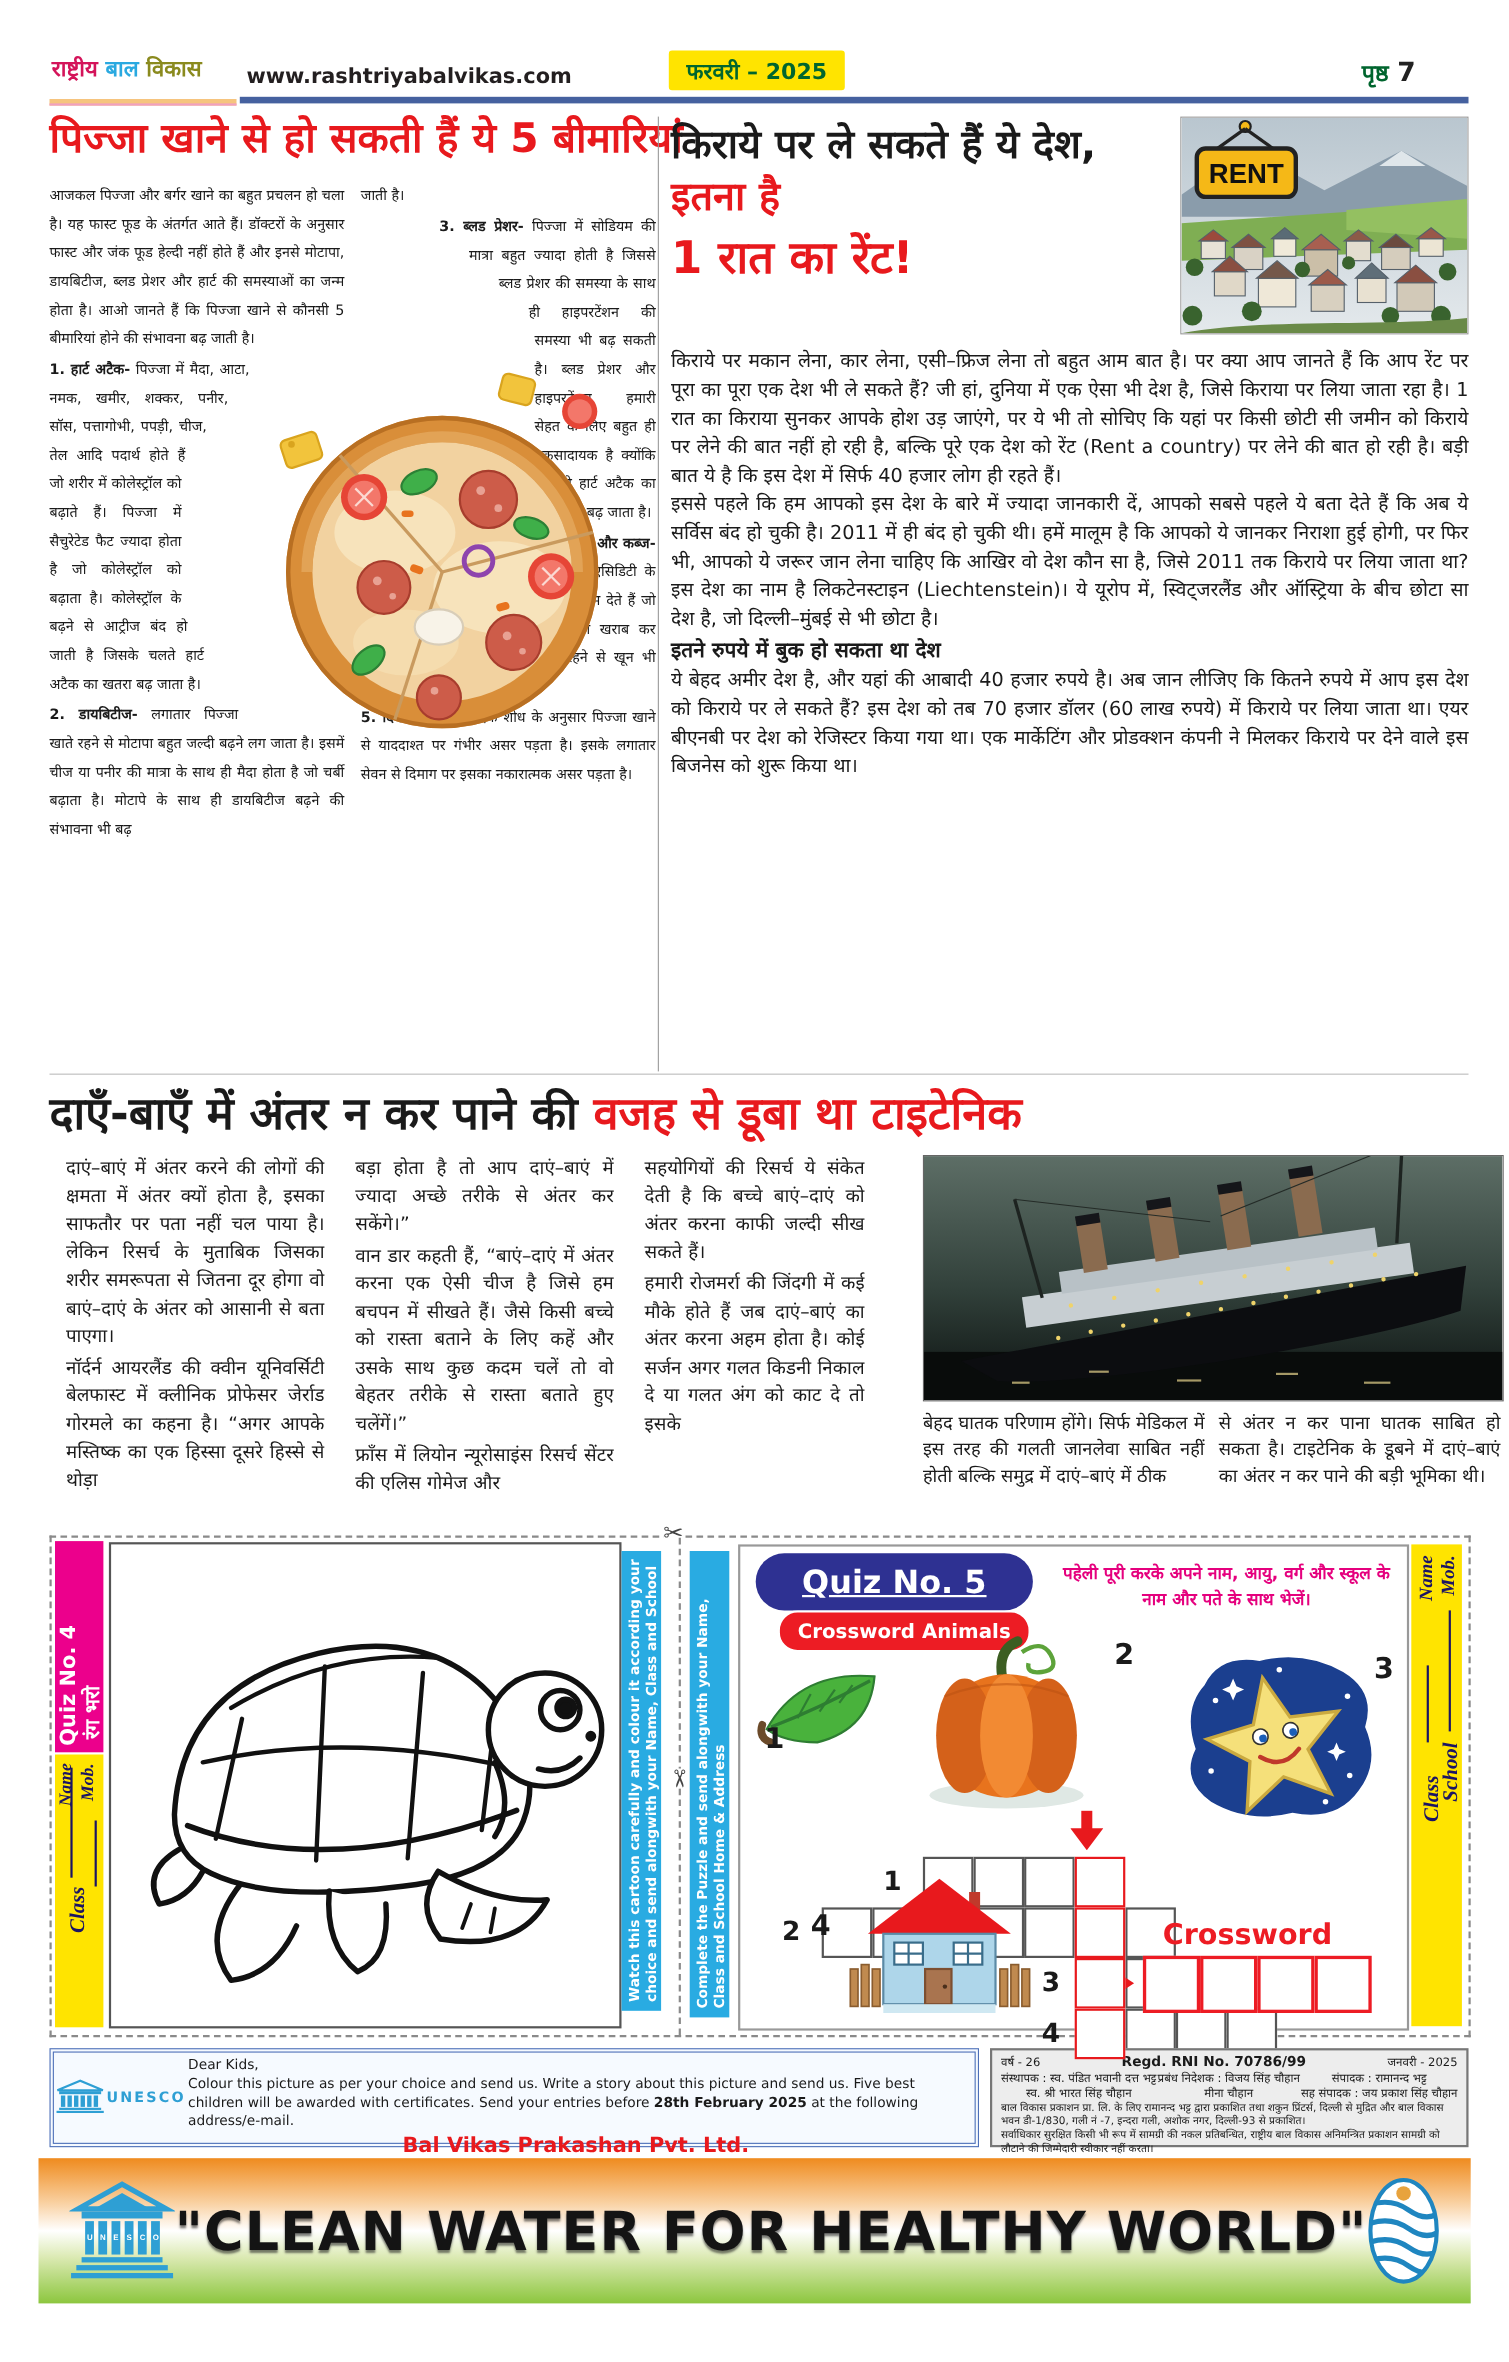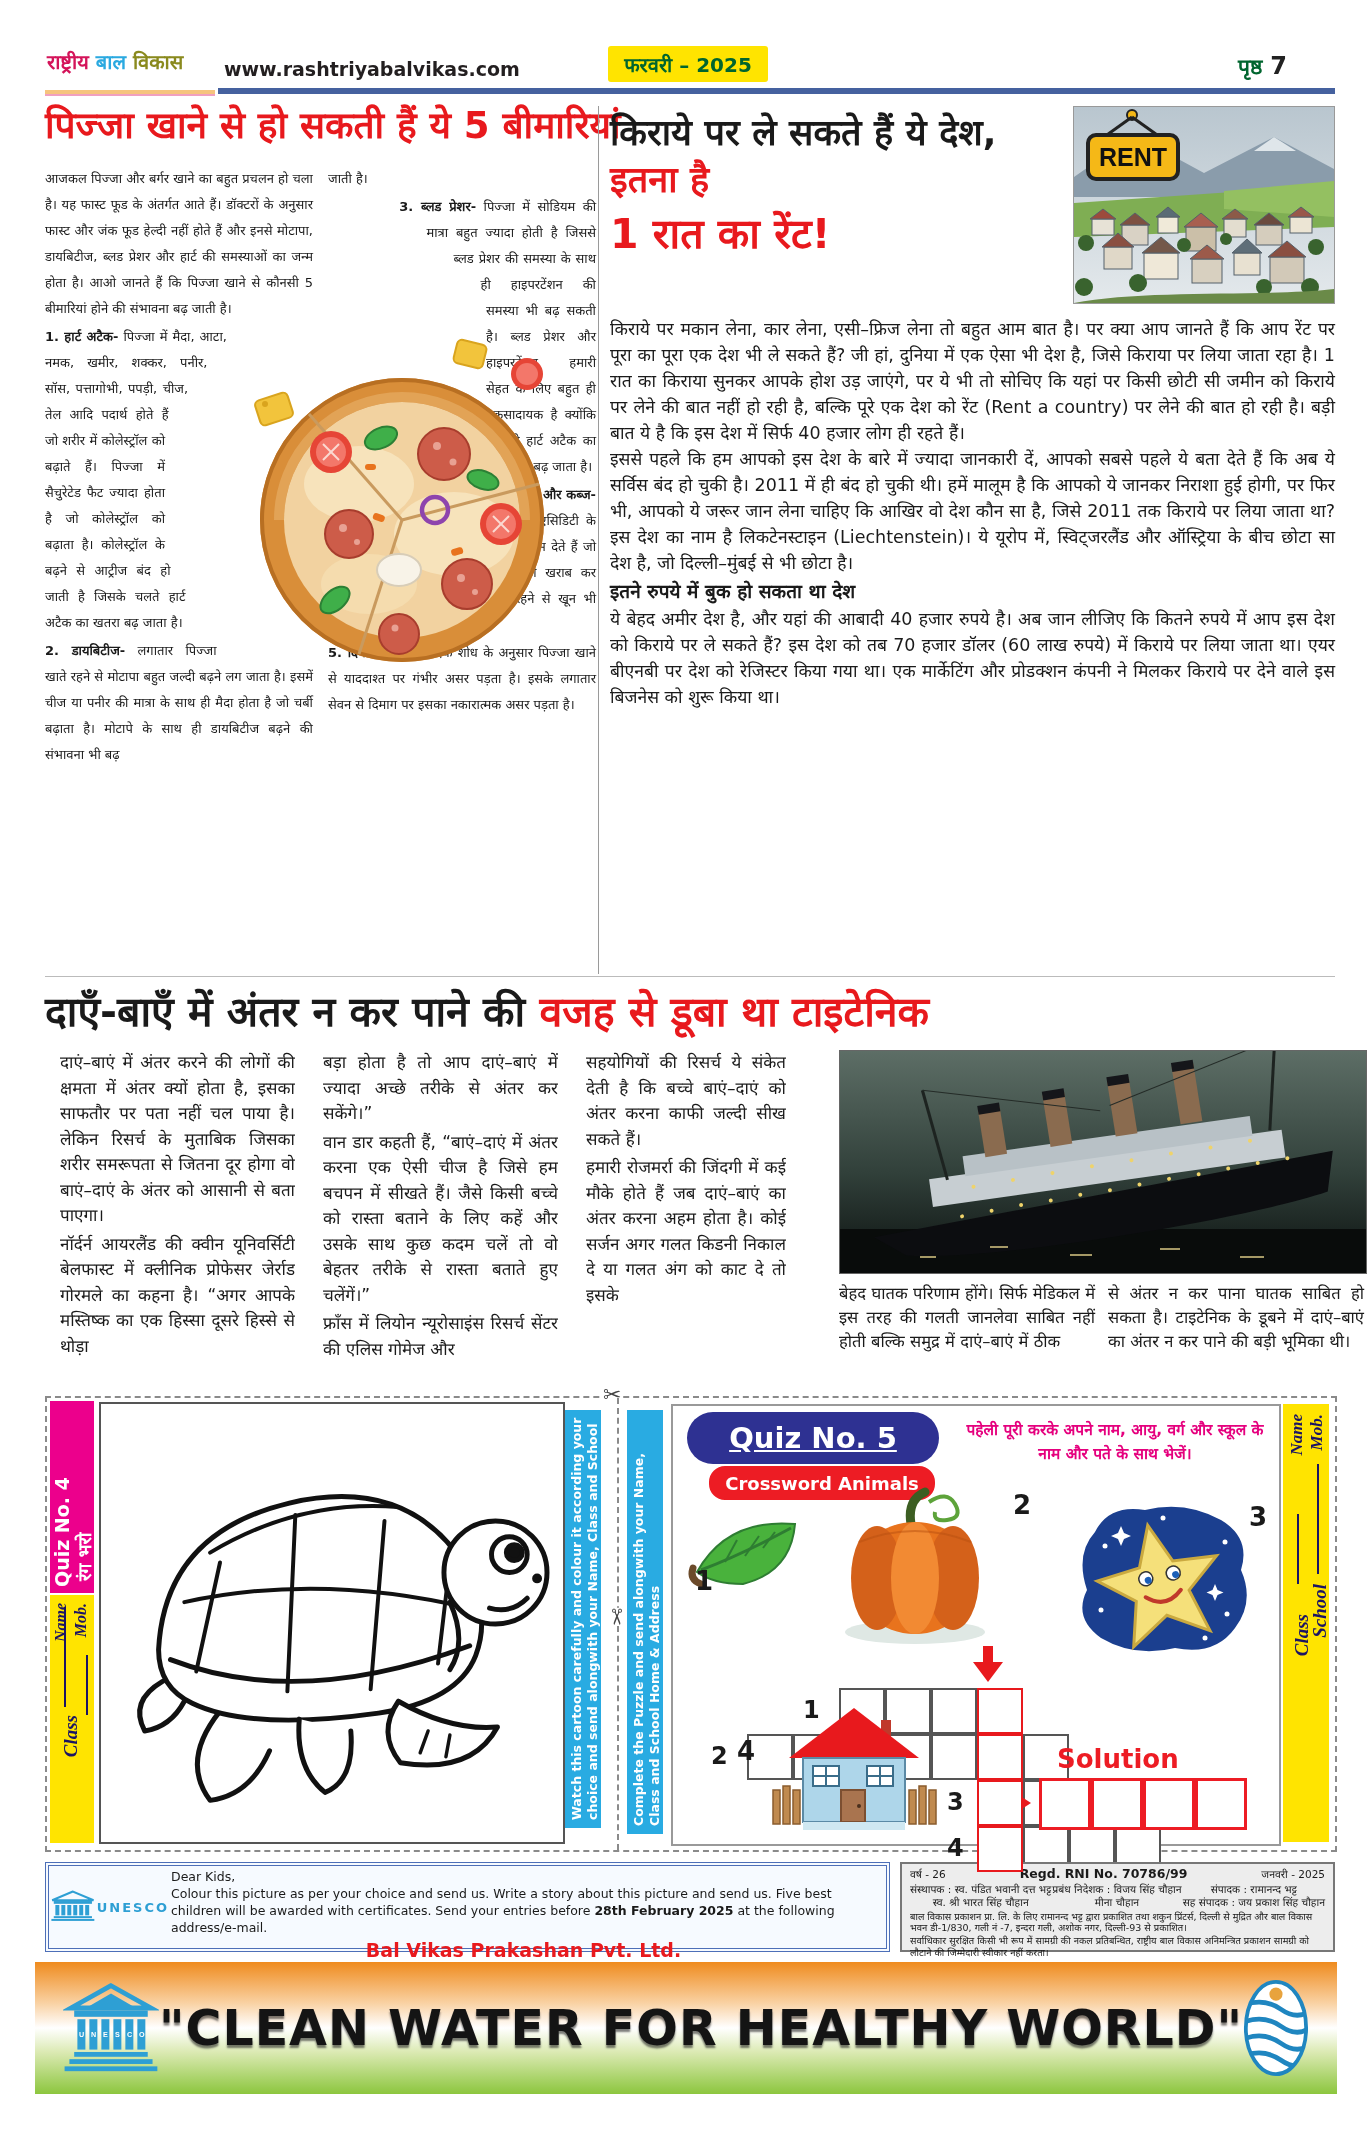--- a/index.html
+++ b/index.html
@@ -586,21 +586,21 @@
               <rect x="14" y="80" width="7" height="38"></rect>
               <rect x="24" y="84" width="7" height="34"></rect>
             <rect x="140" y="84" width="7" height="34"></rect>
               <rect x="150" y="80" width="7" height="38"></rect>
               <rect x="160" y="84" width="7" height="34"></rect>
           </g>
           <rect x="34" y="116" width="102" height="8" fill="#cfe8f2"></rect>
         </svg>
       </div>
 
-      <div class="sol-label">Solution</div>
+      <div class="sol-label">Crossword</div>
       <div class="abs" style="left:318px;top:382px;">
         <svg viewBox="0 0 40 30" width="40" height="30">
           <rect x="0" y="10" width="22" height="10" fill="#e8191d"></rect>
           <polygon points="20,2 40,15 20,28" fill="#e8191d"></polygon>
         </svg>
       </div>
       <div class="sol-cell" style="left:366px;top:372px;"></div>
       <div class="sol-cell" style="left:418px;top:372px;"></div>
       <div class="sol-cell" style="left:470px;top:372px;"></div>
       <div class="sol-cell" style="left:522px;top:372px;"></div>

